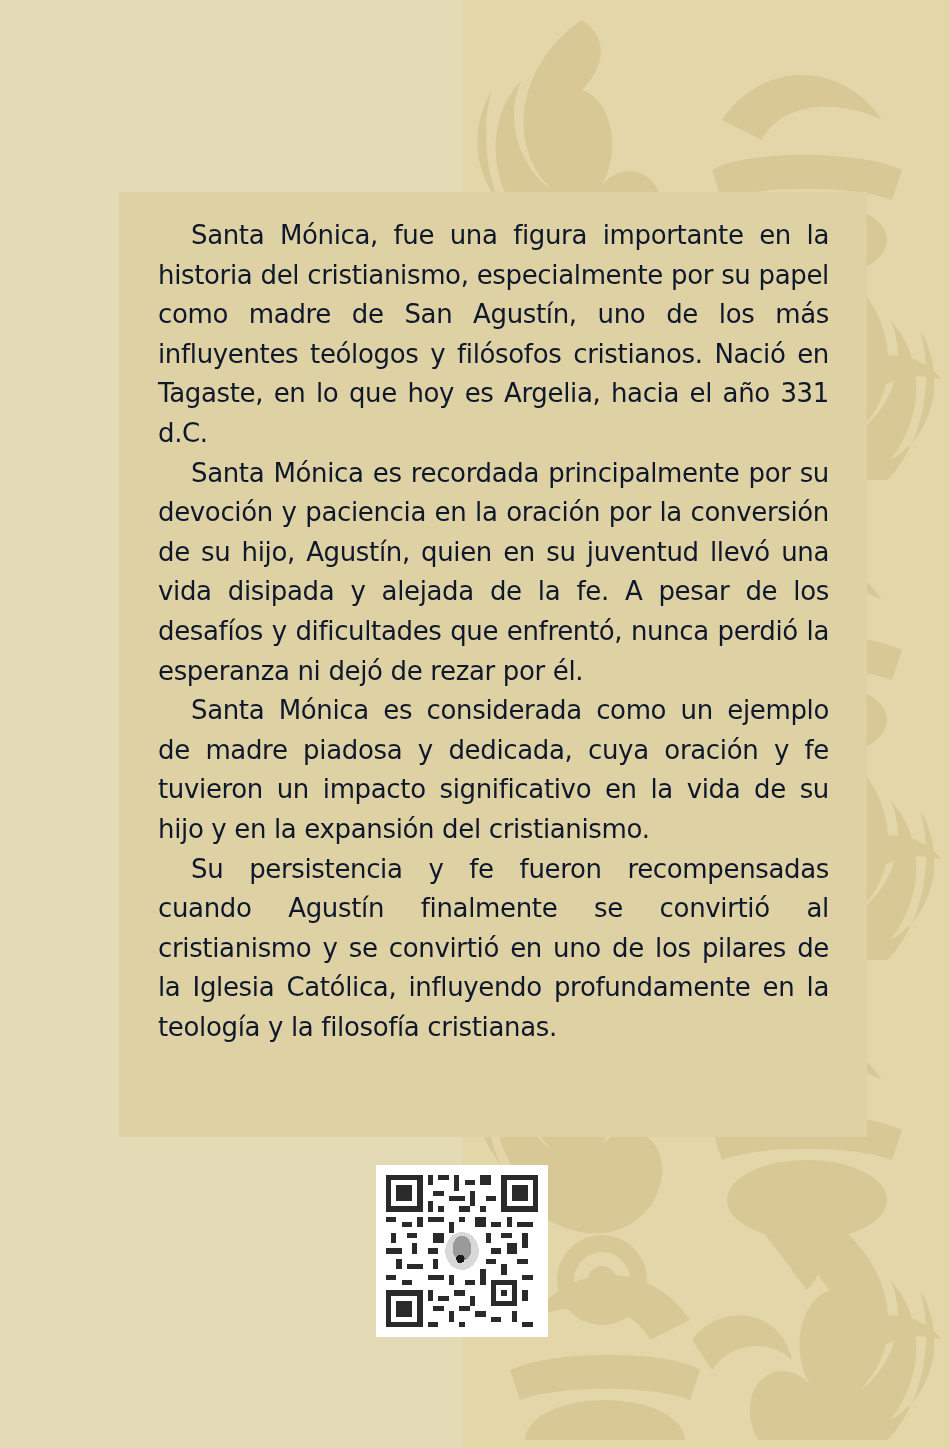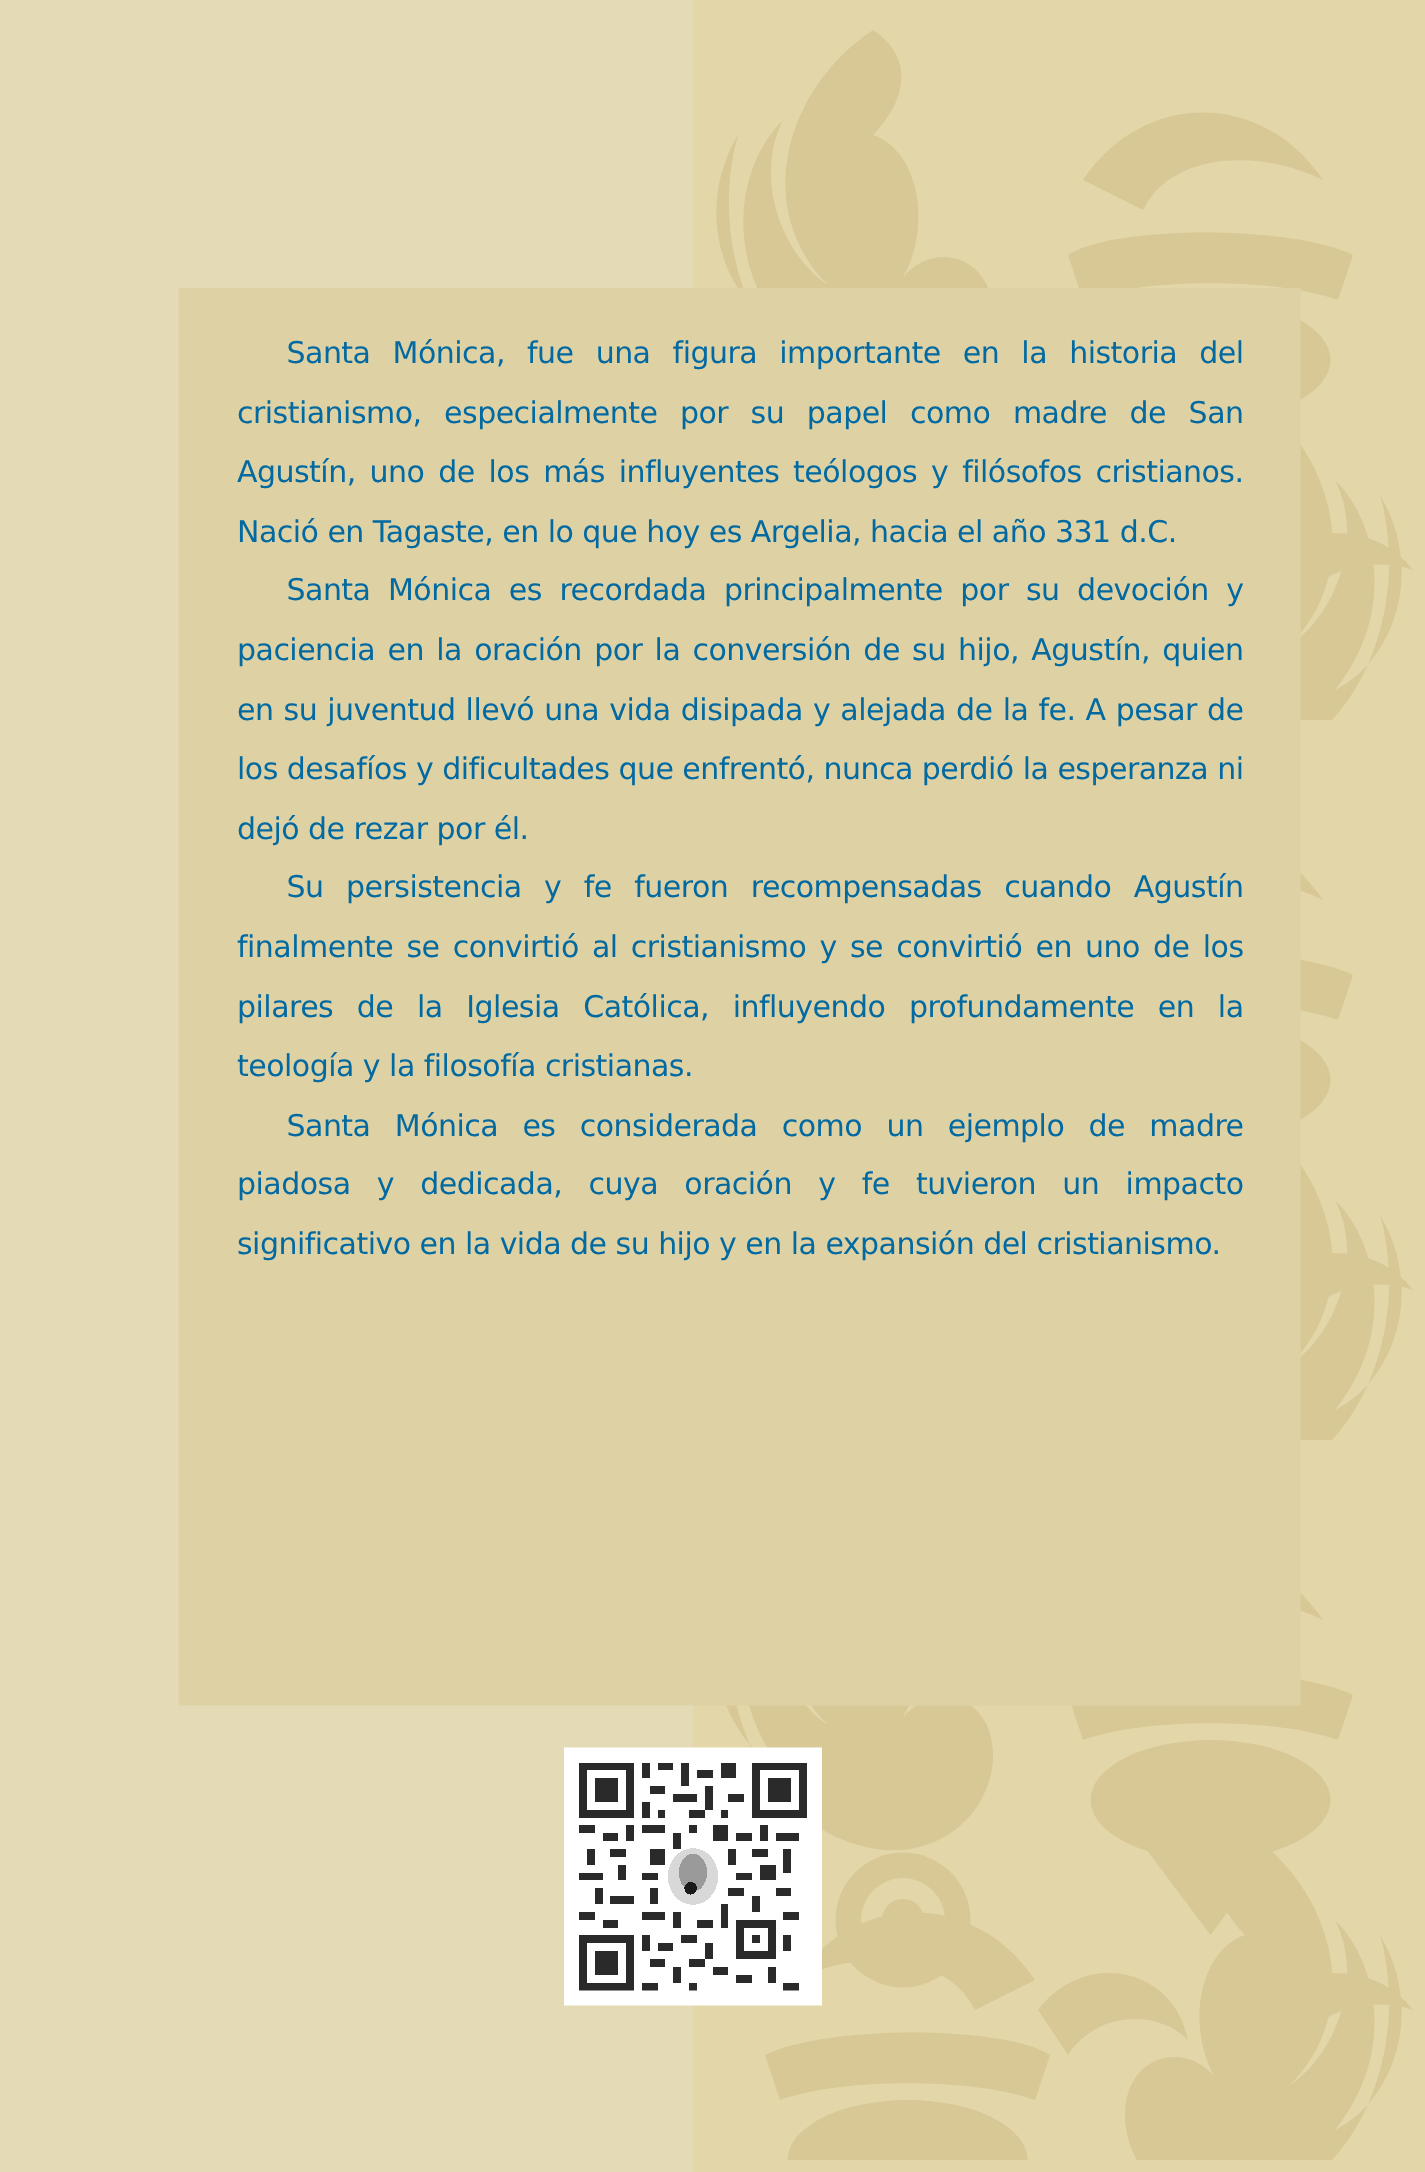--- a/index.html
+++ b/index.html
@@ -15,22 +15,22 @@
   }
   .damask svg { position: absolute; left: 0; top: 0; }
   .text-panel {
     position: absolute; left: 119px; top: 192px; width: 748px; height: 945px;
     background: #ded2a5;
     box-sizing: border-box;
     padding: 24px 38px 0 39px;
   }
   .para {
     margin: 0;
-    color: #0369a1;
-    font-size: 20px;
+    color: #0f172a;
+    font-size: 26px;
     line-height: 39.6px;
     text-align: justify;
     text-indent: 33px;
     letter-spacing: -0.35px;
     word-spacing: 0px;
   }
   .para.last { text-align-last: left; }
   .qr-box {
     position: absolute; left: 376px; top: 1165px; width: 172px; height: 172px;
     background: #ffffff;
@@ -62,22 +62,22 @@
           </g>
       </pattern>
     </defs>
     <rect x="0" y="0" width="488" height="1448" fill="url(#dmk)" opacity="0.9"></rect>
   </svg>
 </div>
 
 <div class="text-panel">
   <p class="para">Santa Mónica, fue una figura importante en la historia del cristianismo, especialmente por su papel como madre de San Agustín, uno de los más influyentes teólogos y filósofos cristianos. Nació en Tagaste, en lo que hoy es Argelia, hacia el año 331 d.C.</p>
   <p class="para">Santa Mónica es recordada principalmente por su devoción y paciencia en la oración por la conversión de su hijo, Agustín, quien en su juventud llevó una vida disipada y alejada de la fe. A pesar de los desafíos y dificultades que enfrentó, nunca perdió la esperanza ni dejó de rezar por él.</p>
+  <p class="para last">Santa Mónica es considerada como un ejemplo de madre piadosa y dedicada, cuya oración y fe tuvieron un impacto significativo en la vida de su hijo y en la expansión del cristianismo.</p>
   <p class="para">Su persistencia y fe fueron recompensadas cuando Agustín finalmente se convirtió al cristianismo y se convirtió en uno de los pilares de la Iglesia Católica, influyendo profundamente en la teología y la filosofía cristianas.</p>
-  <p class="para last">Santa Mónica es considerada como un ejemplo de madre piadosa y dedicada, cuya oración y fe tuvieron un impacto significativo en la vida de su hijo y en la expansión del cristianismo.</p>
 </div>
 
 <div class="qr-box">
   <svg width="152" height="152" viewBox="0 0 29 29" shape-rendering="crispEdges">
     <g fill="#2a2a2a">
 
       <path d="M0 0h7v7h-7z M1 1v5h5v-5z" fill-rule="evenodd"></path>
       <rect x="2" y="2" width="3" height="3"></rect>
       <path d="M22 0h7v7h-7z M23 1v5h5v-5z" fill-rule="evenodd"></path>
       <rect x="24" y="2" width="3" height="3"></rect>

